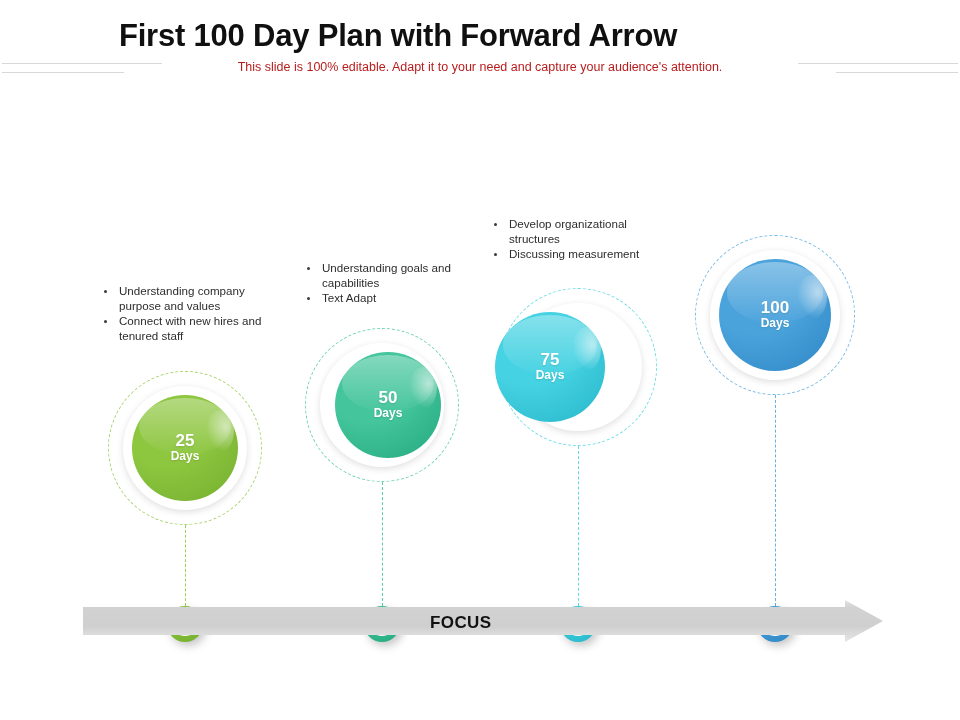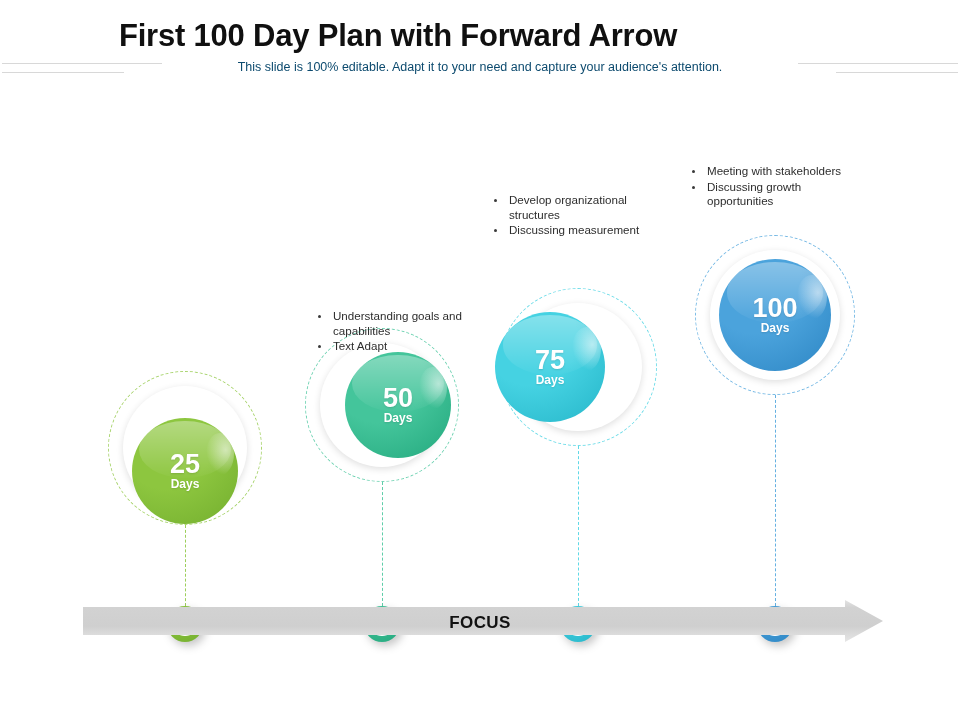--- a/index.html
+++ b/index.html
@@ -24,21 +24,21 @@
     font-weight: bold;
     color: #101010;
     letter-spacing: -0.2px;
     font-family: "Liberation Sans", sans-serif;
   }
   #subtitle {
     position: absolute;
     top: 60px; left: 0; width: 960px;
     text-align: center;
     font-size: 12.5px;
-    color: #0c4a6e;
+    color: #b91c1c;
   }
   .deco-line {
     position: absolute;
     height: 1px;
     background: #d8d8d8;
   }
   #deco-left-top   { left: 2px;   top: 63px; width: 160px; }
   #deco-left-bot   { left: 2px;   top: 72px; width: 122px; }
   #deco-right-top  { right: 2px;  top: 63px; width: 160px; }
   #deco-right-bot  { right: 2px;  top: 72px; width: 122px; }
@@ -112,32 +112,32 @@
   .ball .label {
     position: absolute;
     inset: 0;
     display: flex;
     flex-direction: column;
     align-items: center;
     justify-content: center;
     color: #ffffff;
     text-shadow: 0 1px 2px rgba(0,0,0,.12);
   }
-  .ball .num  { font-size: 27px; font-weight: bold; line-height: 1.04; }
+  .ball .num  { font-size: 17px; font-weight: bold; line-height: 1.04; }
   .ball .unit { font-size: 12px; font-weight: bold; line-height: 1.12; }
 
   
   #arrow-wrap { position: absolute; left: 83px; top: 600px; width: 800px; height: 52px; }
   #arrow-svg  { display: block; }
 
   #focus-label {
     position: absolute;
     left: 430px; top: 613px;
     width: 100px;
-    text-align: center;
+    text-align: left;
     font-size: 17px;
     font-weight: bold;
     color: #111111;
     letter-spacing: .4px;
   }
 
   
   .marker {
     position: absolute;
     width: 36px; height: 36px;
@@ -170,46 +170,52 @@
   <div class="deco-line" id="deco-left-top"></div>
   <div class="deco-line" id="deco-left-bot"></div>
   <div class="deco-line" id="deco-right-top"></div>
   <div class="deco-line" id="deco-right-bot"></div>
 
   <div id="stage">
       <div class="connector" style="left: 184.5px; top: 525px; height: 81px; border-left-color: rgb(141, 198, 63);"></div>
       <div class="node">
         <div class="dash-ring" style="left: 108px; top: 371px; height: 154px; width: 154px; border-color: rgb(141, 198, 63);"></div>
         <div class="white-ring" style="left: 123px; top: 386px; height: 124px; width: 124px;"></div>
-        <div class="ball" style="left: 132px; top: 418px; height: 106px; width: 106px; background: radial-gradient(circle at 32% 24%, rgb(141, 198, 63) 0%, rgb(141, 198, 63) 42%, rgb(115, 174, 46) 100%);">
+        <div class="ball" style="left: 132px; top: 395px; height: 106px; width: 106px; background: radial-gradient(circle at 32% 24%, rgb(141, 198, 63) 0%, rgb(141, 198, 63) 42%, rgb(115, 174, 46) 100%);">
           <div class="gloss-top"></div>
           <div class="gloss-side"></div>
           <div class="label">
             <div class="num">25</div>
             <div class="unit">Days</div>
           </div>
         </div>
+      </div>
+      <div class="bullets" style="left: 100px; top: 284px; width: 170px;">
+        <ul>
+          <li>Understanding company purpose and values</li>
+          <li>Connect with new hires and tenured staff</li>
+        </ul>
       </div>
       <div class="marker" style="left: 167px; top: 606px; background: radial-gradient(circle at 34% 28%, rgb(141, 198, 63), rgb(115, 174, 46));">
         <div class="inner">01</div>
       </div>
       <div class="connector" style="left: 381.5px; top: 482px; height: 124px; border-left-color: rgb(68, 197, 155);"></div>
       <div class="node">
         <div class="dash-ring" style="left: 305px; top: 328px; height: 154px; width: 154px; border-color: rgb(68, 197, 155);"></div>
         <div class="white-ring" style="left: 320px; top: 343px; height: 124px; width: 124px;"></div>
-        <div class="ball" style="left: 345px; top: 352px; height: 106px; width: 106px; background: radial-gradient(circle at 32% 24%, rgb(68, 197, 155) 0%, rgb(68, 197, 155) 42%, rgb(35, 168, 125) 100%);">
+        <div class="ball" style="left: 335px; top: 352px; height: 106px; width: 106px; background: radial-gradient(circle at 32% 24%, rgb(68, 197, 155) 0%, rgb(68, 197, 155) 42%, rgb(35, 168, 125) 100%);">
           <div class="gloss-top"></div>
           <div class="gloss-side"></div>
           <div class="label">
             <div class="num">50</div>
             <div class="unit">Days</div>
           </div>
         </div>
       </div>
-      <div class="bullets" style="left: 314px; top: 261px; width: 165px; margin-top: 48px;">
+      <div class="bullets" style="left: 303px; top: 261px; width: 165px;">
         <ul>
           <li>Understanding goals and capabilities</li>
           <li>Text Adapt</li>
         </ul>
       </div>
       <div class="marker" style="left: 364px; top: 606px; background: radial-gradient(circle at 34% 28%, rgb(68, 197, 155), rgb(35, 168, 125));">
         <div class="inner">02</div>
       </div>
       <div class="connector" style="left: 577.5px; top: 446px; height: 160px; border-left-color: rgb(69, 210, 226);"></div>
       <div class="node">
@@ -217,47 +223,41 @@
         <div class="white-ring" style="left: 514px; top: 303px; height: 128px; width: 128px;"></div>
         <div class="ball" style="left: 495px; top: 312px; height: 110px; width: 110px; background: radial-gradient(circle at 32% 24%, rgb(69, 210, 226) 0%, rgb(69, 210, 226) 42%, rgb(38, 182, 201) 100%);">
           <div class="gloss-top"></div>
           <div class="gloss-side"></div>
           <div class="label">
             <div class="num">75</div>
             <div class="unit">Days</div>
           </div>
         </div>
       </div>
-      <div class="bullets" style="left: 490px; top: 193px; width: 185px;">
+      <div class="bullets" style="left: 490px; top: 217px; width: 185px;">
         <ul>
           <li>Develop organizational structures</li>
           <li>Discussing measurement</li>
         </ul>
       </div>
       <div class="marker" style="left: 560px; top: 606px; background: radial-gradient(circle at 34% 28%, rgb(69, 210, 226), rgb(38, 182, 201));">
         <div class="inner">03</div>
       </div>
       <div class="connector" style="left: 774.5px; top: 395px; height: 211px; border-left-color: rgb(75, 163, 220);"></div>
       <div class="node">
         <div class="dash-ring" style="left: 695px; top: 235px; height: 160px; width: 160px; border-color: rgb(75, 163, 220);"></div>
         <div class="white-ring" style="left: 710px; top: 250px; height: 130px; width: 130px;"></div>
         <div class="ball" style="left: 719px; top: 259px; height: 112px; width: 112px; background: radial-gradient(circle at 32% 24%, rgb(75, 163, 220) 0%, rgb(75, 163, 220) 42%, rgb(45, 134, 196) 100%);">
           <div class="gloss-top"></div>
           <div class="gloss-side"></div>
           <div class="label">
             <div class="num">100</div>
             <div class="unit">Days</div>
           </div>
         </div>
-      </div>
-      <div class="bullets" style="left: 688px; top: 164px; width: 170px;">
-        <ul>
-          <li>Meeting with stakeholders</li>
-          <li>Discussing growth opportunities</li>
-        </ul>
       </div>
       <div class="marker" style="left: 757px; top: 606px; background: radial-gradient(circle at 34% 28%, rgb(75, 163, 220), rgb(45, 134, 196));">
         <div class="inner">04</div>
       </div>
     </div>
 
   <div id="arrow-wrap">
     <svg id="arrow-svg" width="800" height="52" viewBox="0 0 800 52">
       <defs>
         <linearGradient id="arrowGrad" x1="0" y1="0" x2="0" y2="1">

